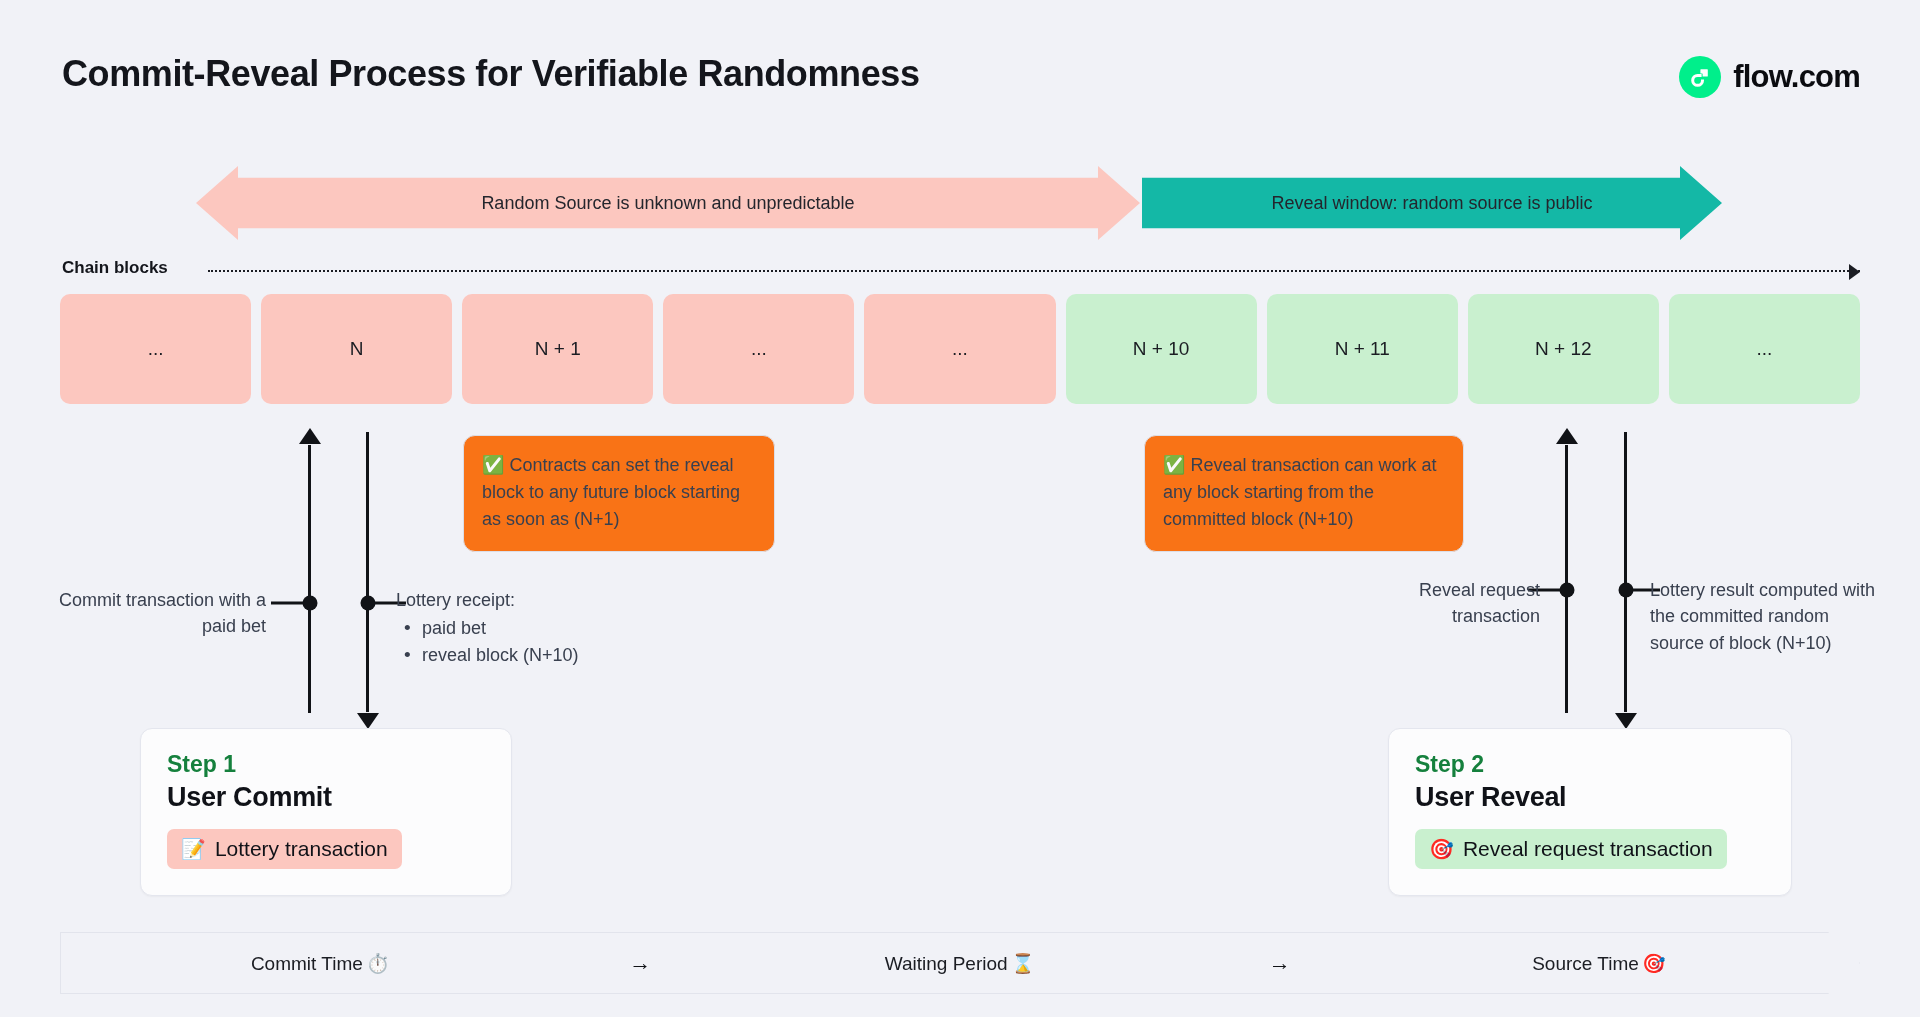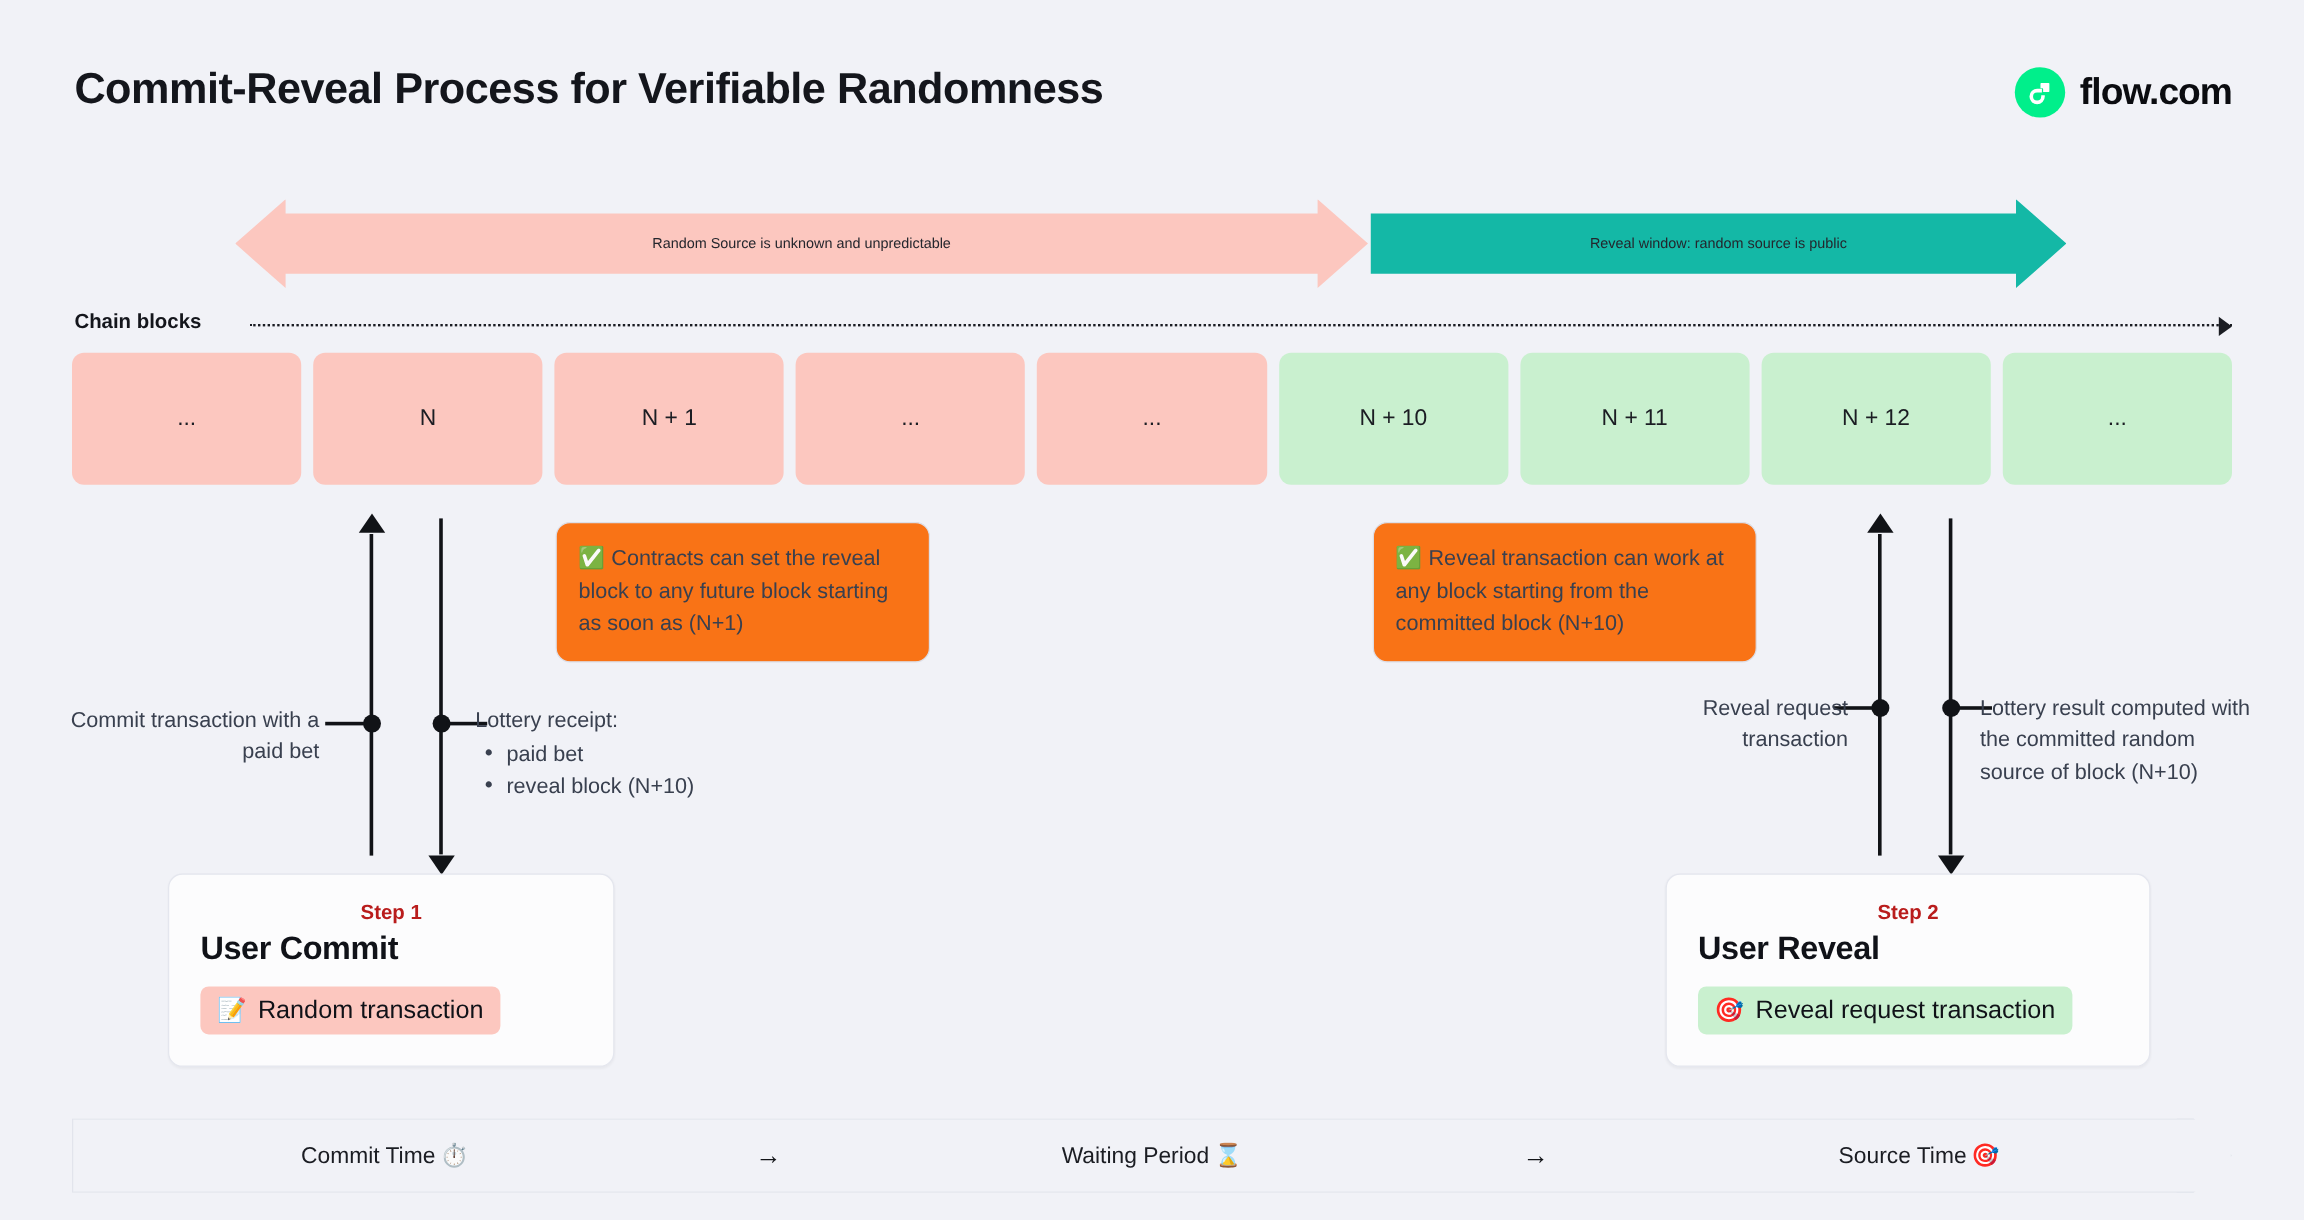--- a/index.html
+++ b/index.html
@@ -73,21 +73,21 @@
     left: 196px; width: 944px;
     background: #fcc7bf;
     clip-path: polygon(0 50%, 42px 0, 42px 16%, calc(100% - 42px) 16%, calc(100% - 42px) 0, 100% 50%, calc(100% - 42px) 100%, calc(100% - 42px) 84%, 42px 84%, 42px 100%);
   }
   #phase-reveal {
     left: 1142px; width: 580px;
     background: #14b8a6;
     clip-path: polygon(0 16%, calc(100% - 42px) 16%, calc(100% - 42px) 0, 100% 50%, calc(100% - 42px) 100%, calc(100% - 42px) 84%, 0 84%);
   }
   .phase-band .phase-label {
-    font-size: 12px;
+    font-size: 18px;
     color: #24262d;
     white-space: nowrap;
   }
 
   
   #chain-label {
     position: absolute;
     left: 62px; top: 258px;
     font-size: 17px;
     font-weight: 700;
@@ -181,25 +181,24 @@
     position: absolute;
     background: #fcfcfd;
     border: 1px solid #e4e6ee;
     border-radius: 12px;
     padding: 22px 26px 26px 26px;
     box-shadow: 0 1px 2px rgba(20,22,28,0.04);
   }
   #step-card-1 { left: 140px;  top: 728px; width: 372px; }
   #step-card-2 { left: 1388px; top: 728px; width: 404px; }
   .step-kicker {
-    font-size: 17px;
-    font-weight: 700;
-    color: #b91c1c;
+    font-size: 23px;
+    font-weight: 700;
+    color: #15803d;
     margin-bottom: 4px;
-    text-align: center;
   }
   .step-title {
     font-size: 27px;
     font-weight: 700;
     color: #101218;
     letter-spacing: -0.3px;
     margin-bottom: 16px;
   }
   .step-badge {
     display: inline-flex;
@@ -341,21 +340,21 @@
 </div>
 
 <div class="tl-text" id="text-revealreq">Reveal request transaction</div>
 <div class="tl-text" id="text-result">Lottery result computed with the committed random source of block (N+10)</div>
 
 <div class="step-card" id="step-card-1">
   <div class="step-kicker">Step 1</div>
   <div class="step-title">User Commit</div>
   <div class="step-badge pink">
     <span class="emoji">📝</span>
-    <span>Random transaction</span>
+    <span>Lottery transaction</span>
   </div>
 </div>
 
 <div class="step-card" id="step-card-2">
   <div class="step-kicker">Step 2</div>
   <div class="step-title">User Reveal</div>
   <div class="step-badge green">
     <span class="emoji">🎯</span>
     <span>Reveal request transaction</span>
   </div>

